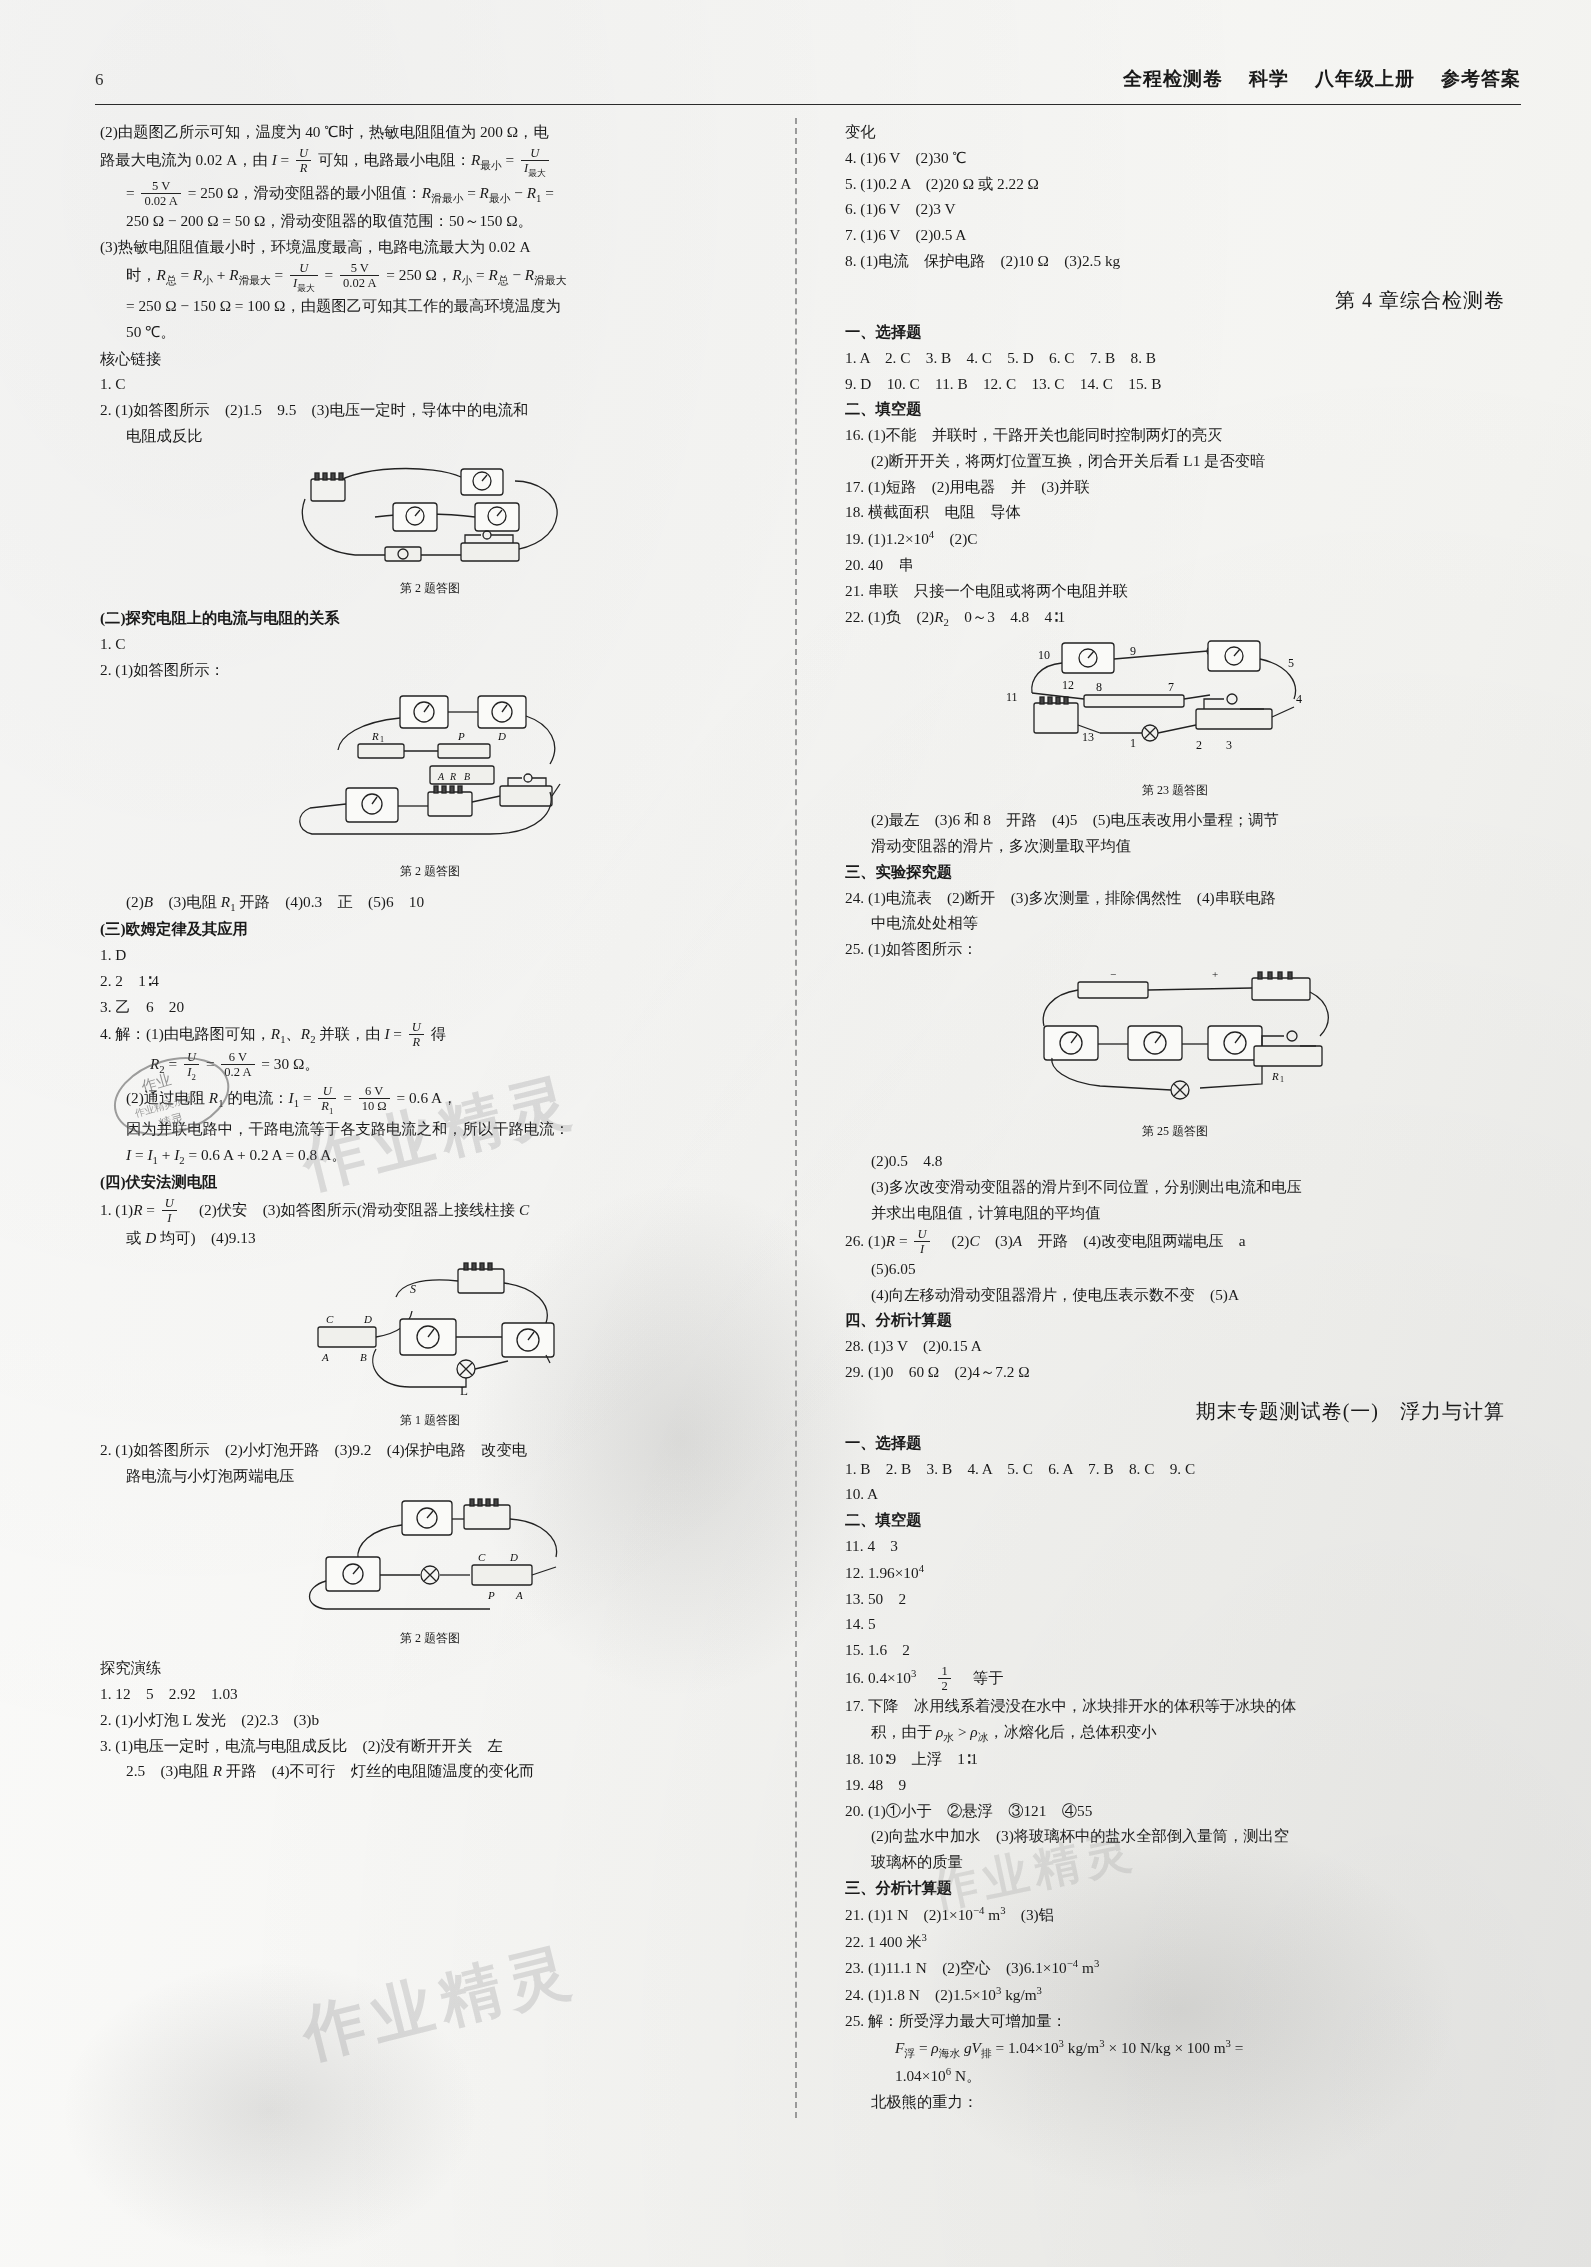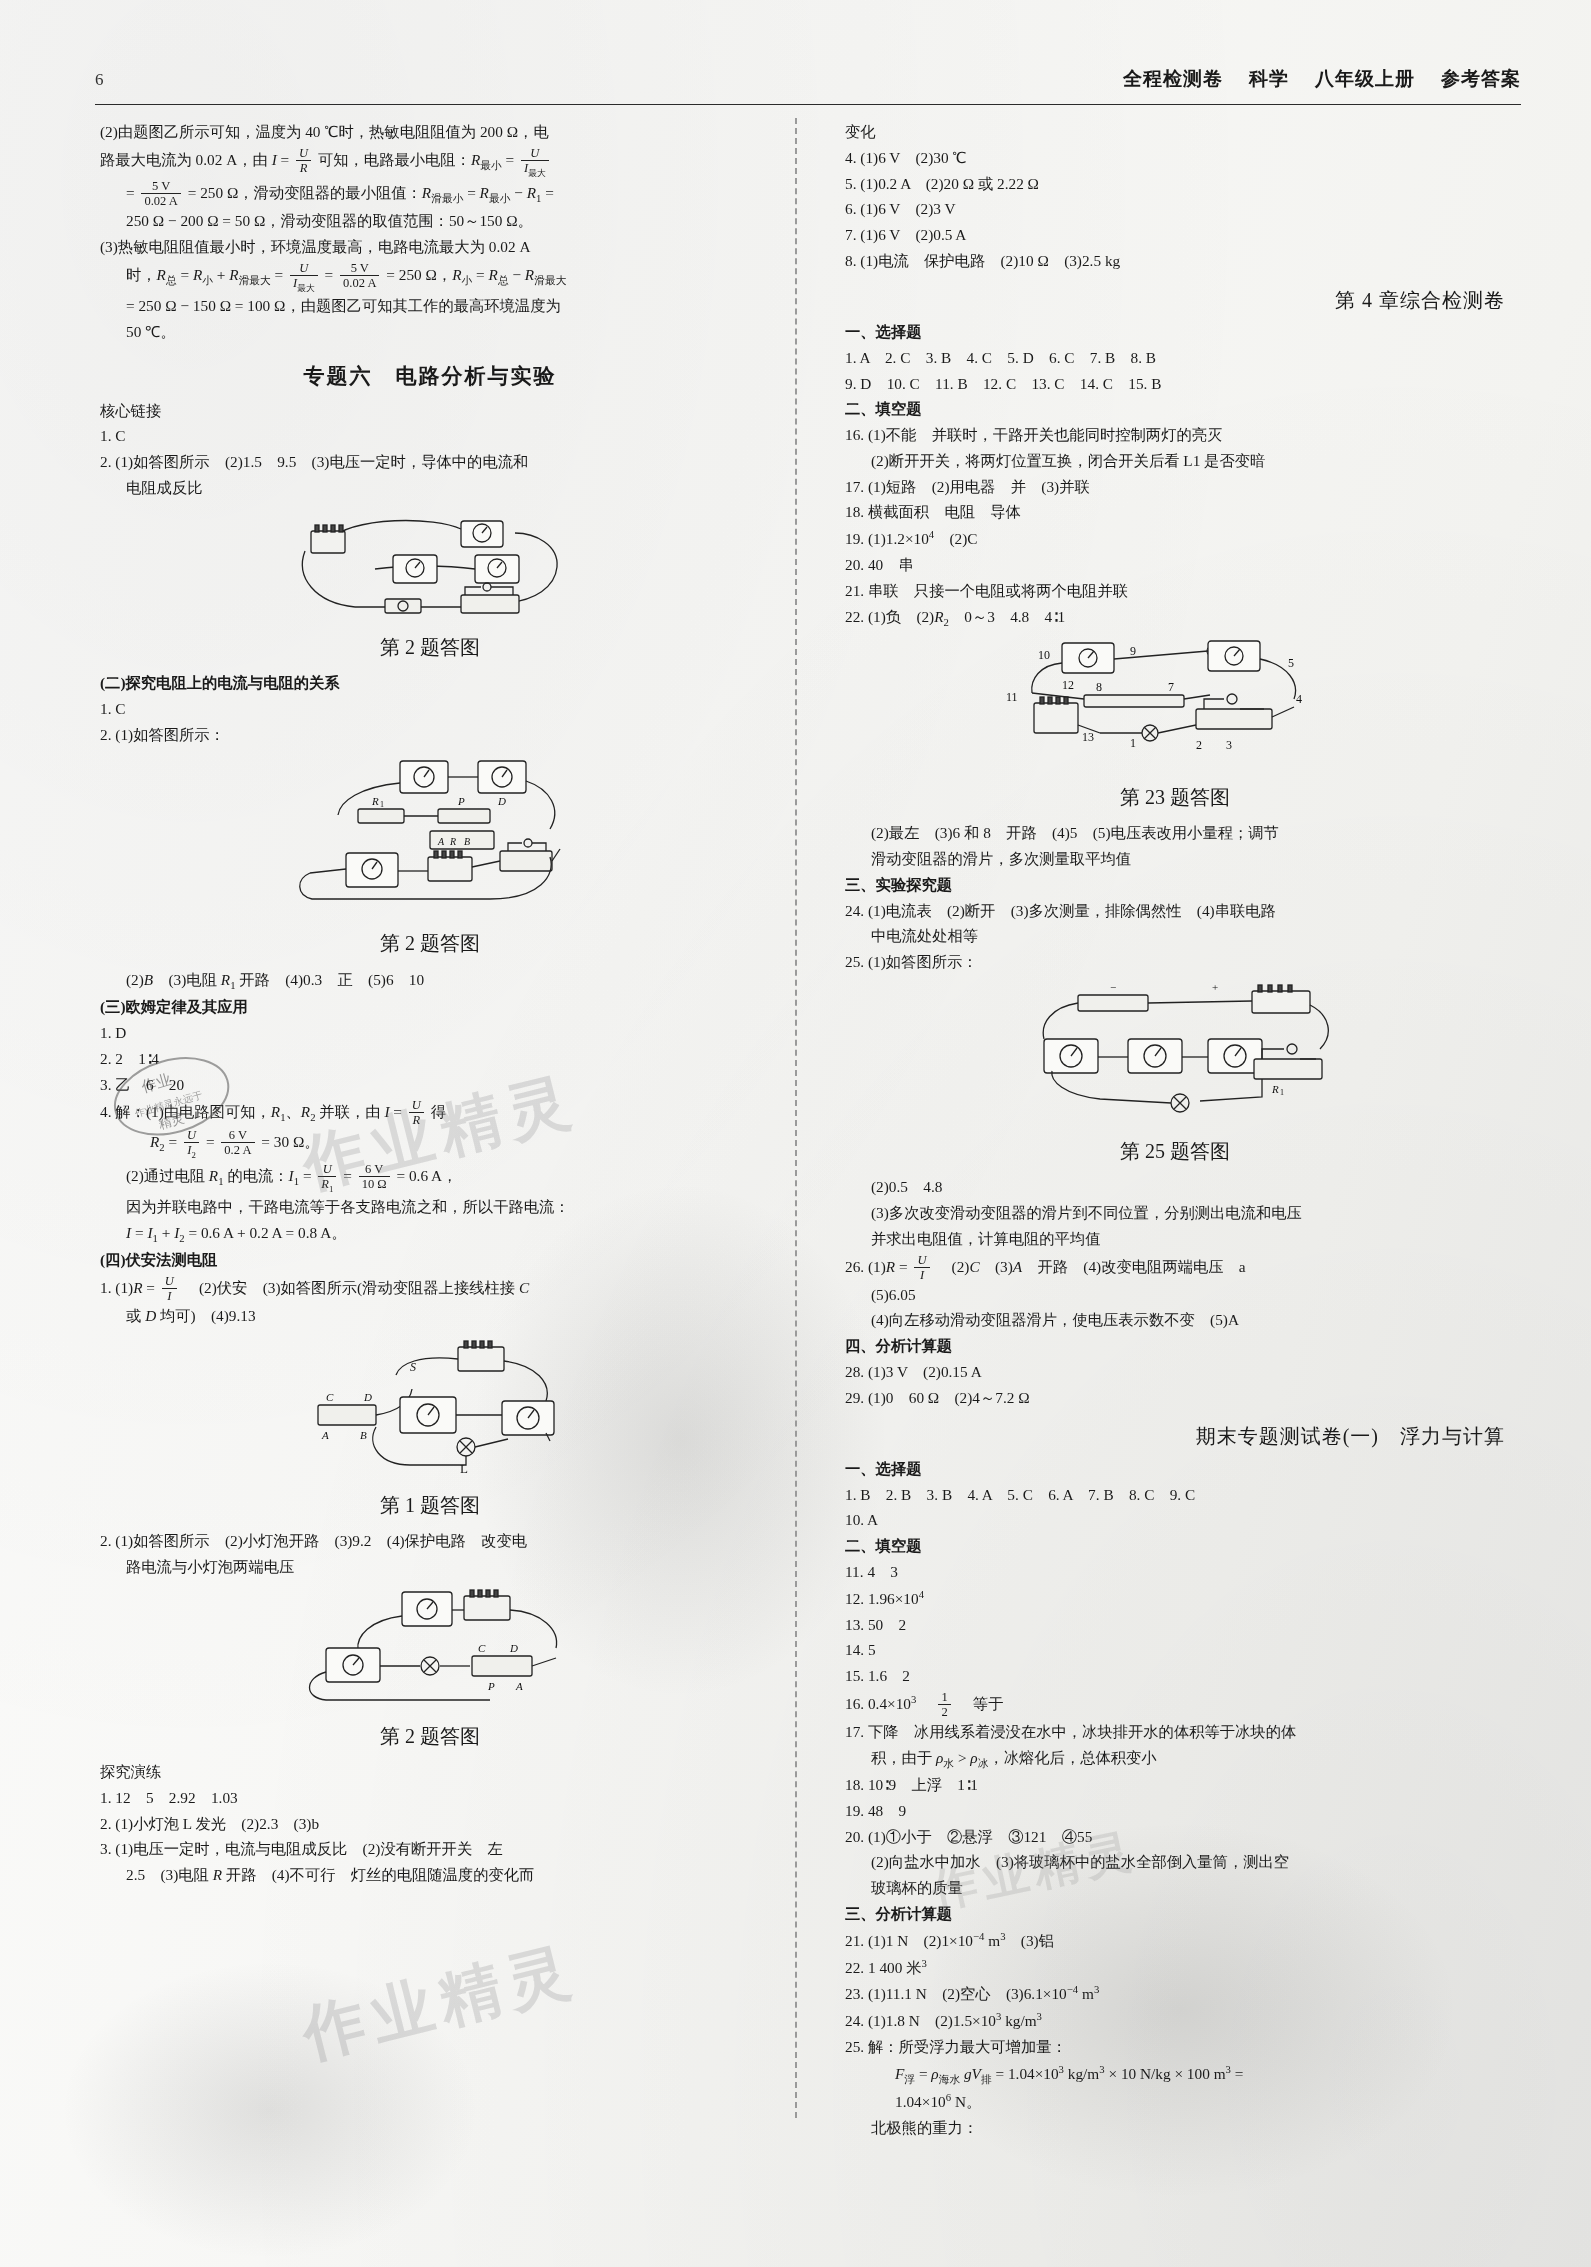--- a/index.html
+++ b/index.html
@@ -54,21 +54,21 @@
     text-align:center;font-weight:bold;font-size:21px;
     letter-spacing:2px;margin:14px 0 6px 0;
   }
   .sec-title-2{
     text-align:right;font-weight:normal;font-size:20px;
     letter-spacing:1px;margin:10px 0 4px 0;
   }
   .bold{font-weight:bold;}
   .b-head{font-weight:normal;margin-top:2px;}
   .fig-cap{
-    text-align:center;font-size:20px;margin:4px 0 8px 0;
+    text-align:center;font-size:12px;margin:4px 0 8px 0;
   }
   .frac{
     display:inline-block;vertical-align:-0.55em;
     text-align:center;font-size:0.82em;line-height:1.12;
     margin:0 3px;
   }
   .frac .num{display:block;border-bottom:1.2px solid #222;padding:0 3px;}
   .frac .den{display:block;padding:0 3px;}
   .it{font-style:italic;}
   sub{font-size:0.7em;}
@@ -141,21 +141,20 @@
 
   <p class="ind2">时，<span class="it">R</span><sub>总</sub> = <span class="it">R</span><sub>小</sub> + <span class="it">R</span><sub>滑最大</sub> =
     <span class="frac"><span class="num"><span class="it">U</span></span><span class="den"><span class="it">I</span><sub>最大</sub></span></span>
     =
     <span class="frac"><span class="num">5 V</span><span class="den">0.02 A</span></span>
     = 250 Ω，<span class="it">R</span><sub>小</sub> = <span class="it">R</span><sub>总</sub> − <span class="it">R</span><sub>滑最大</sub>
   </p>
   <p class="ind2">= 250 Ω − 150 Ω = 100 Ω，由题图乙可知其工作的最高环境温度为</p>
   <p class="ind2">50 ℃。</p>
 
-  <div class="sec-title">专题六　电路分析与实验</div>
   <p class="b-head">核心链接</p>
   <p>1. C</p>
   <p>2. (1)如答图所示　(2)1.5　9.5　(3)电压一定时，导体中的电流和</p>
   <p class="ind2">电阻成反比</p>
 
   <div class="figbox">
     <svg width="330" height="120" viewBox="0 0 330 120">
       <g fill="none" stroke="#222" stroke-width="1.3">
         <path d="M62 34 C 90 8, 170 10, 196 22"></path>
         <path d="M40 44 C 30 70, 50 96, 90 100"></path>

